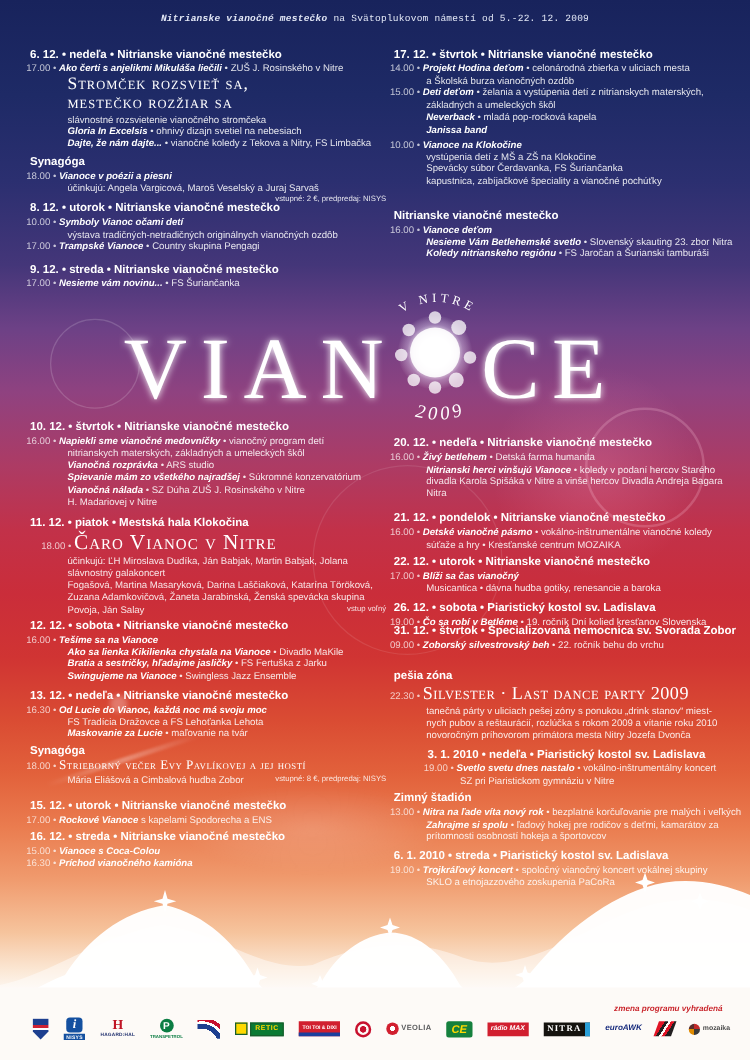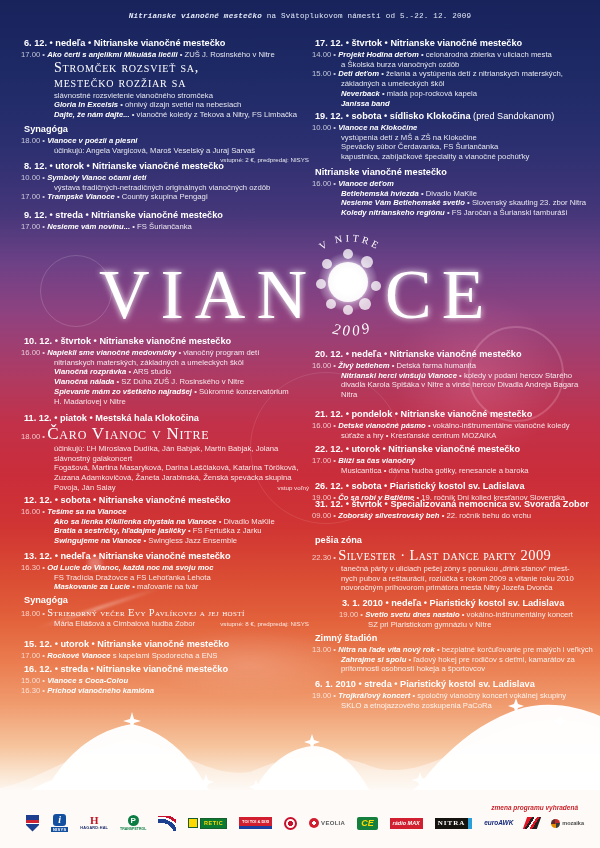--- a/index.html
+++ b/index.html
@@ -36,21 +36,21 @@
   .line.detail{padding-left:33px;}
   #col-right .line.detail{padding-left:29px;}
   .time{color:rgba(255,255,255,.72);}
   .em{font-weight:bold;font-style:italic;color:#fff;}
   .rest{color:rgba(255,255,255,.88);}
   .line.note{text-align:right;font-size:6.2px;padding-right:4px;color:rgba(255,255,255,.85);}
   .inote{float:right;font-size:6.2px;color:rgba(255,255,255,.85);padding-right:4px;}
   .big{font-family:"Liberation Serif",serif;font-variant:small-caps;color:#fff;font-weight:normal;}
   .line.big1line{padding-left:33px;}
   .big1line .big{font-size:14px;line-height:15.5px;letter-spacing:.8px;margin-top:23px;}
-  .big2line{margin:1px 0;}
+  .big2line{margin:1px 12px;}
   .big2line .big{font-size:17px;line-height:18px;letter-spacing:.8px;}
   .big3line{margin:1px 0;}
   .big3line .big{font-size:14.5px;line-height:16px;letter-spacing:.4px;}
   .big4line .big{font-size:10.5px;line-height:12px;letter-spacing:.4px;}
 
   .title-svg{position:absolute;left:95px;top:230px;width:410px;height:118px;}
 
   .snow-svg{position:absolute;left:0;top:688px;width:600px;height:160px;}
 
   .footer{position:absolute;left:0;top:790px;width:600px;height:58px;background:#fdfaf7;}
@@ -181,22 +181,22 @@
       </section>
       <section class="sec" style="top: 210px;">
         <h3 class="heading"><span class="htext">9. 12. • streda • Nitrianske vianočné mestečko</span></h3>
         <div class="line event"><span class="time">17.00 •</span> <span class="em">Nesieme vám novinu...</span> <span class="rest">• FS Šuriančanka</span></div>
       </section>
       <section class="sec" style="top: 336px;">
         <h3 class="heading"><span class="htext">10. 12. • štvrtok • Nitrianske vianočné mestečko</span></h3>
         <div class="line event"><span class="time">16.00 •</span> <span class="em">Napiekli sme vianočné medovníčky</span> <span class="rest">• vianočný program detí</span></div>
         <div class="line detail"><span class="rest">nitrianskych materských, základných a umeleckých škôl</span></div>
         <div class="line detail"><span class="em">Vianočná rozprávka</span> <span class="rest">• ARS studio</span></div>
+        <div class="line detail"><span class="em">Spievanie mám zo všetkého najradšej</span> <span class="rest">• Súkromné konzervatórium</span></div>
         <div class="line detail"><span class="em">Vianočná nálada</span> <span class="rest">• SZ Dúha ZUŠ J. Rosinského v Nitre</span></div>
-        <div class="line detail"><span class="em">Spievanie mám zo všetkého najradšej</span> <span class="rest">• Súkromné konzervatórium</span></div>
         <div class="line detail"><span class="rest">H. Madariovej v Nitre</span></div>
       </section>
       <section class="sec" style="top: 413px;">
         <h3 class="heading"><span class="htext">11. 12. • piatok • Mestská hala Klokočina</span></h3>
         <div class="line big2line"><span class="time">18.00 •</span> <span class="big">Čaro Vianoc v Nitre</span></div>
         <div class="line detail"><span class="rest">účinkujú: ĽH Miroslava Dudíka, Ján Babjak, Martin Babjak, Jolana</span></div>
         <div class="line detail"><span class="rest">slávnostný galakoncert</span></div>
         <div class="line detail"><span class="rest">Fogašová, Martina Masaryková, Darina Laščiaková, Katarína Töröková,</span></div>
         <div class="line detail"><span class="rest">Zuzana Adamkovičová, Žaneta Jarabinská, Ženská spevácka skupina</span></div>
         <div class="line detail"><span class="inote">vstup voľný</span><span class="rest">Povoja, Ján Salay</span></div>
@@ -233,30 +233,28 @@
       <section class="sec" style="top: 38px;">
         <h3 class="heading"><span class="htext">17. 12. • štvrtok • Nitrianske vianočné mestečko</span></h3>
         <div class="line event"><span class="time">14.00 •</span> <span class="em">Projekt Hodina deťom</span> <span class="rest">• celonárodná zbierka v uliciach mesta</span></div>
         <div class="line detail"><span class="rest">a Školská burza vianočných ozdôb</span></div>
         <div class="line event"><span class="time">15.00 •</span> <span class="em">Deti deťom</span> <span class="rest">• želania a vystúpenia detí z nitrianskych materských,</span></div>
         <div class="line detail"><span class="rest">základných a umeleckých škôl</span></div>
         <div class="line detail"><span class="em">Neverback</span> <span class="rest">• mladá pop-rocková kapela</span></div>
         <div class="line detail"><span class="em">Janissa band</span> </div>
       </section>
       <section class="sec" style="top: 111px;">
-        <h3 class="heading"><span class="htext">19. 12. • sobota • sídlisko Klokočina</span> <span class="hrest">(pred Sandokanom)</span></h3>
         <div class="line event"><span class="time">10.00 •</span> <span class="em">Vianoce na Klokočine</span> </div>
         <div class="line detail"><span class="rest">vystúpenia detí z MŠ a ZŠ na Klokočine</span></div>
         <div class="line detail"><span class="rest">Spevácky súbor Čerdavanka, FS Šuriančanka</span></div>
         <div class="line detail"><span class="rest">kapustnica, zabíjačkové špeciality a vianočné pochúťky</span></div>
       </section>
       <section class="sec" style="top: 167px;">
         <h3 class="heading"><span class="htext">Nitrianske vianočné mestečko</span></h3>
         <div class="line event"><span class="time">16.00 •</span> <span class="em">Vianoce deťom</span> </div>
-        <div class="line detail"><span class="em">Betlehemská hviezda</span> <span class="rest">• Divadlo MaKile</span></div>
         <div class="line detail"><span class="em">Nesieme Vám Betlehemské svetlo</span> <span class="rest">• Slovenský skauting 23. zbor Nitra</span></div>
         <div class="line detail"><span class="em">Koledy nitrianskeho regiónu</span> <span class="rest">• FS Jaročan a Šurianski tamburáši</span></div>
       </section>
       <section class="sec" style="top: 349px;">
         <h3 class="heading"><span class="htext">20. 12. • nedeľa • Nitrianske vianočné mestečko</span></h3>
         <div class="line event"><span class="time">16.00 •</span> <span class="em">Živý betlehem</span> <span class="rest">• Detská farma humanita</span></div>
         <div class="line detail"><span class="em">Nitrianski herci vinšujú Vianoce</span> <span class="rest">• koledy v podaní hercov Starého</span></div>
         <div class="line detail"><span class="rest">divadla Karola Spišáka v Nitre a vinše hercov Divadla Andreja Bagara</span></div>
         <div class="line detail"><span class="rest">Nitra</span></div>
       </section>

